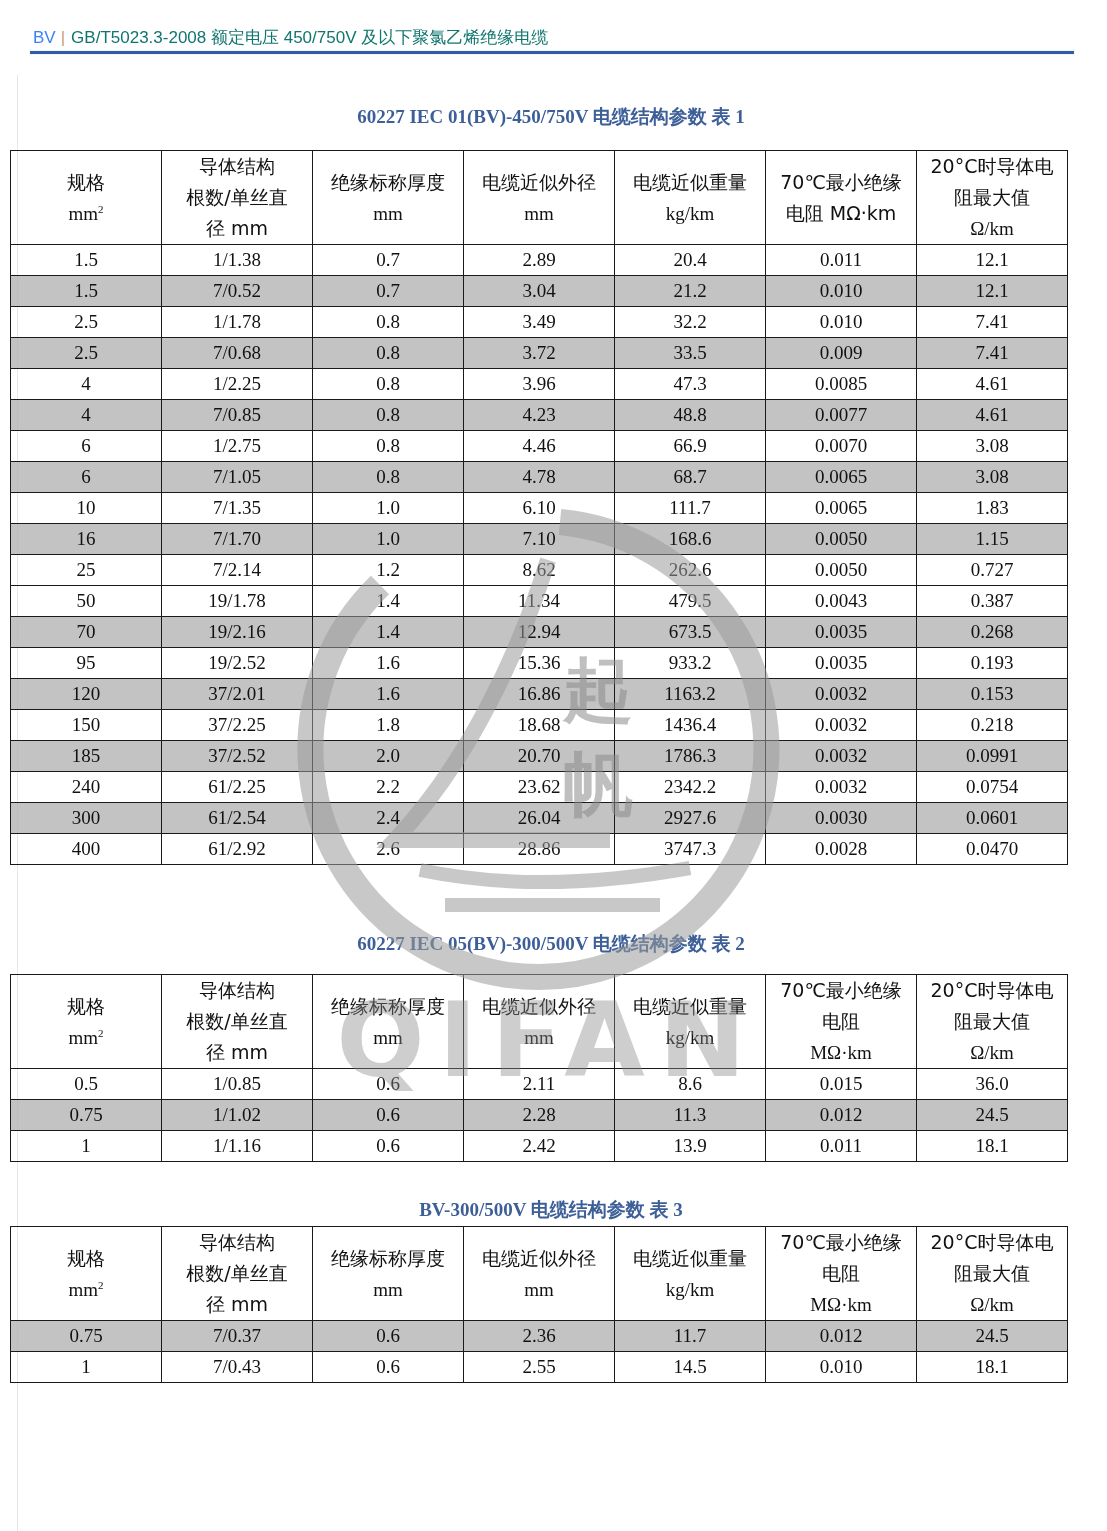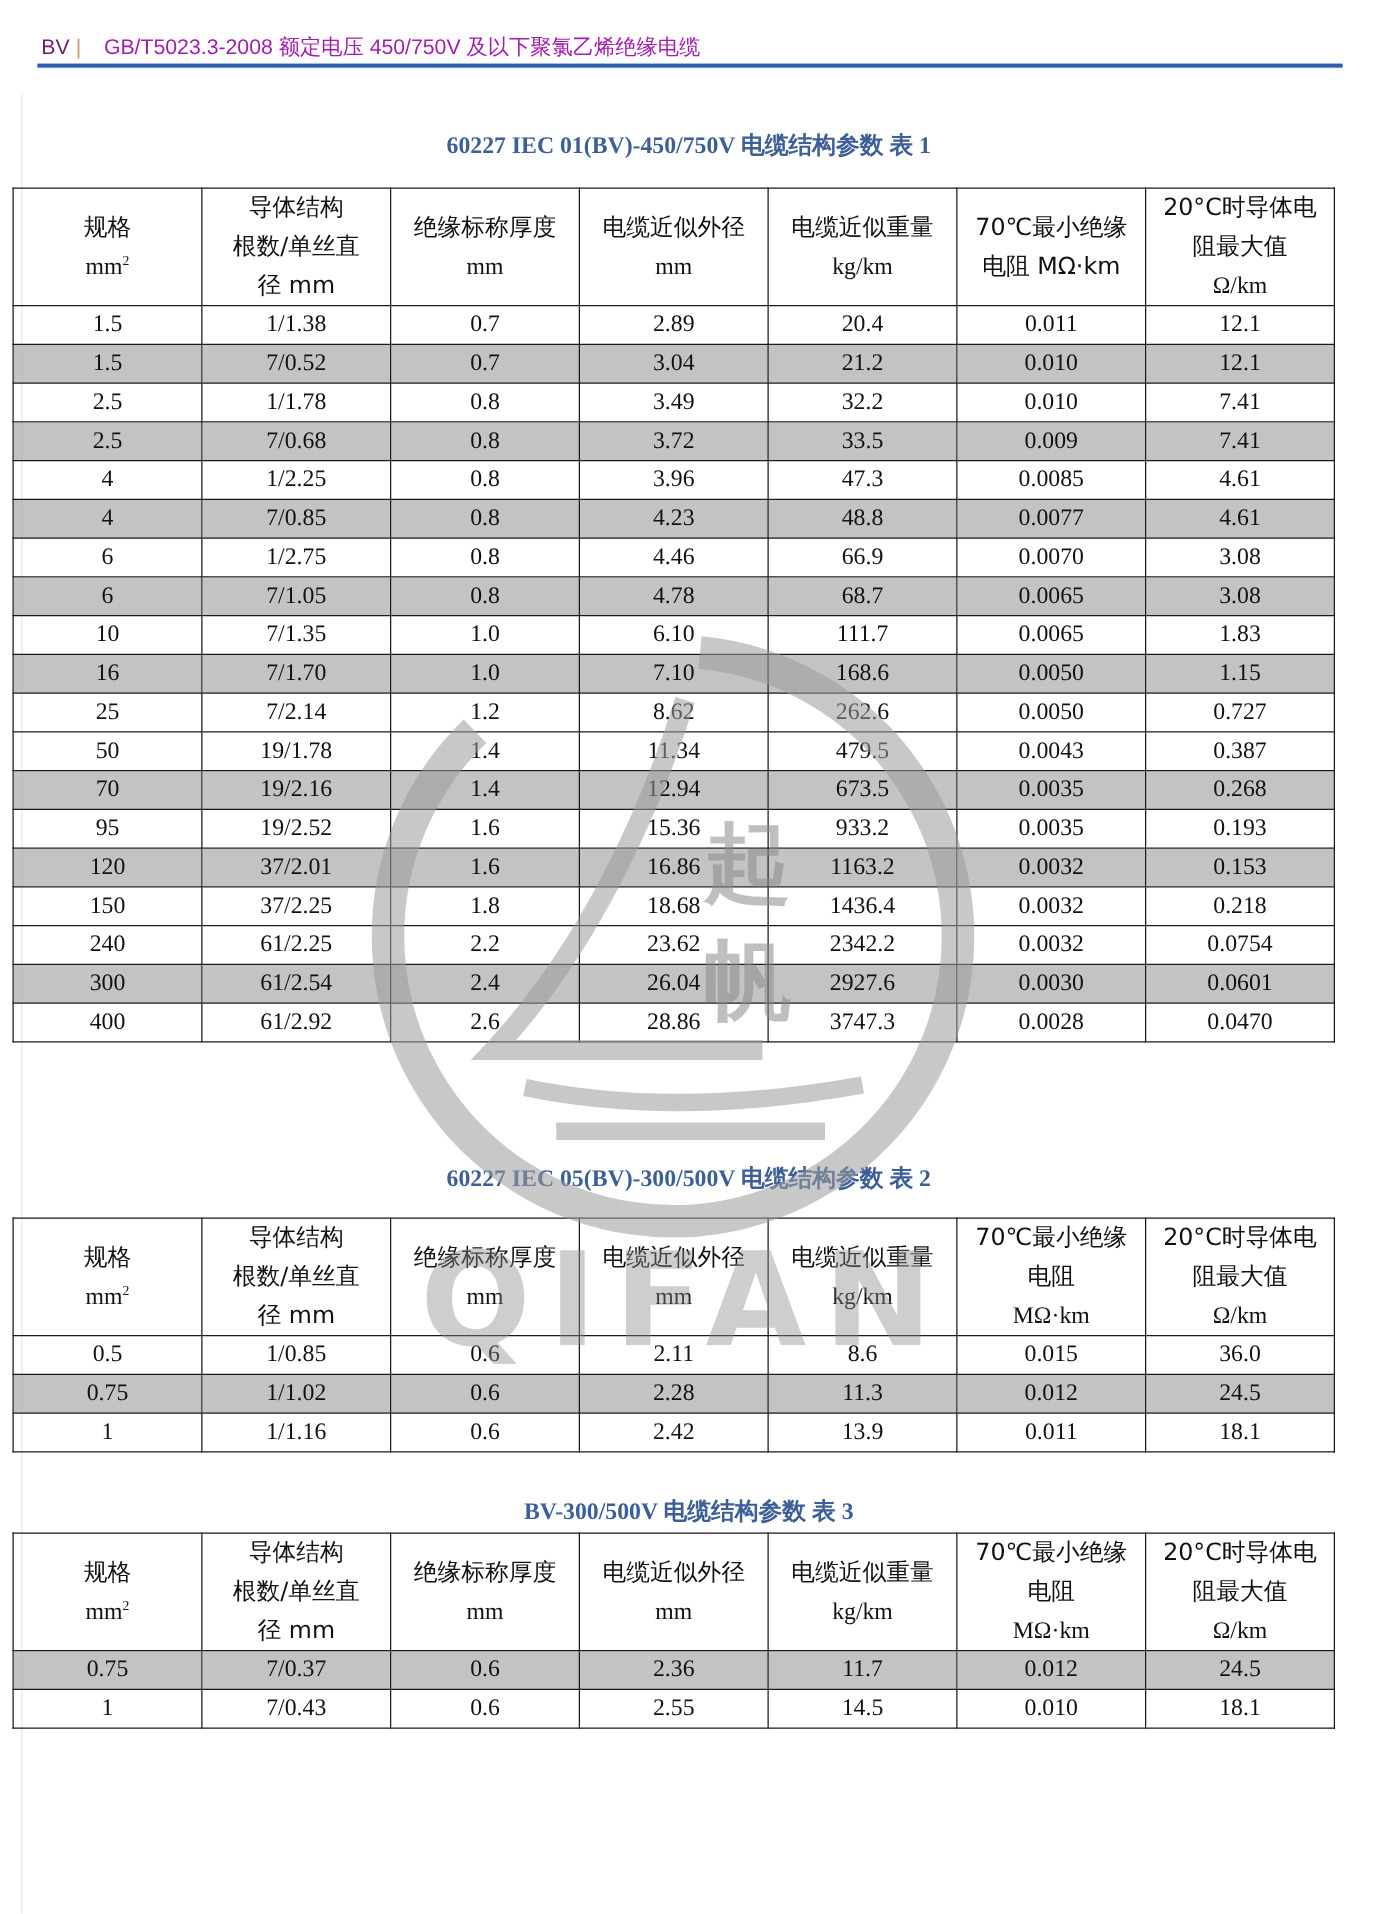--- a/index.html
+++ b/index.html
@@ -8,23 +8,23 @@
     background: #ffffff;
     font-family: "Liberation Serif", "DejaVu Serif", serif;
     color: #111;
   }
   .left-rule { position: absolute; left: 17px; top: 75px; width: 1px; height: 1456px; background: #e6e6e6; }
   .doc-header {
     position: absolute; left: 33px; top: 27px; height: 22px;
     font-family: "Liberation Sans", "DejaVu Sans", sans-serif;
     font-size: 17px; line-height: 22px; white-space: nowrap;
   }
-  .doc-header .code { color: #701a75; }
+  .doc-header .code { color: #3b82f6; }
   .doc-header .sep { color: #c99a6e; margin: 0 6px 0 5px; }
-  .doc-header .title { color: #a21caf; margin-left: 12px; }
+  .doc-header .title { color: #0f766e; }
   .header-rule {
     position: absolute; left: 30px; top: 51px; width: 1044px; height: 3px;
     background: #2f5ea8; box-shadow: 0 0 1px #6f9ad6;
   }
   .caption {
     position: absolute; left: 23px; width: 1056px; text-align: center;
     color: #3d5f98; font-weight: bold; font-size: 19px; line-height: 24px;
     font-family: "Liberation Serif", "DejaVu Serif", serif;
   }
   table.spec {
@@ -219,20 +219,29 @@
       </tr>
       <tr>
         <td>150</td>
         <td>37/2.25</td>
         <td>1.8</td>
         <td>18.68</td>
         <td>1436.4</td>
         <td>0.0032</td>
         <td>0.218</td>
       </tr>
+      <tr class="alt">
+        <td>185</td>
+        <td>37/2.52</td>
+        <td>2.0</td>
+        <td>20.70</td>
+        <td>1786.3</td>
+        <td>0.0032</td>
+        <td>0.0991</td>
+      </tr>
       <tr>
         <td>240</td>
         <td>61/2.25</td>
         <td>2.2</td>
         <td>23.62</td>
         <td>2342.2</td>
         <td>0.0032</td>
         <td>0.0754</td>
       </tr>
       <tr class="alt">

